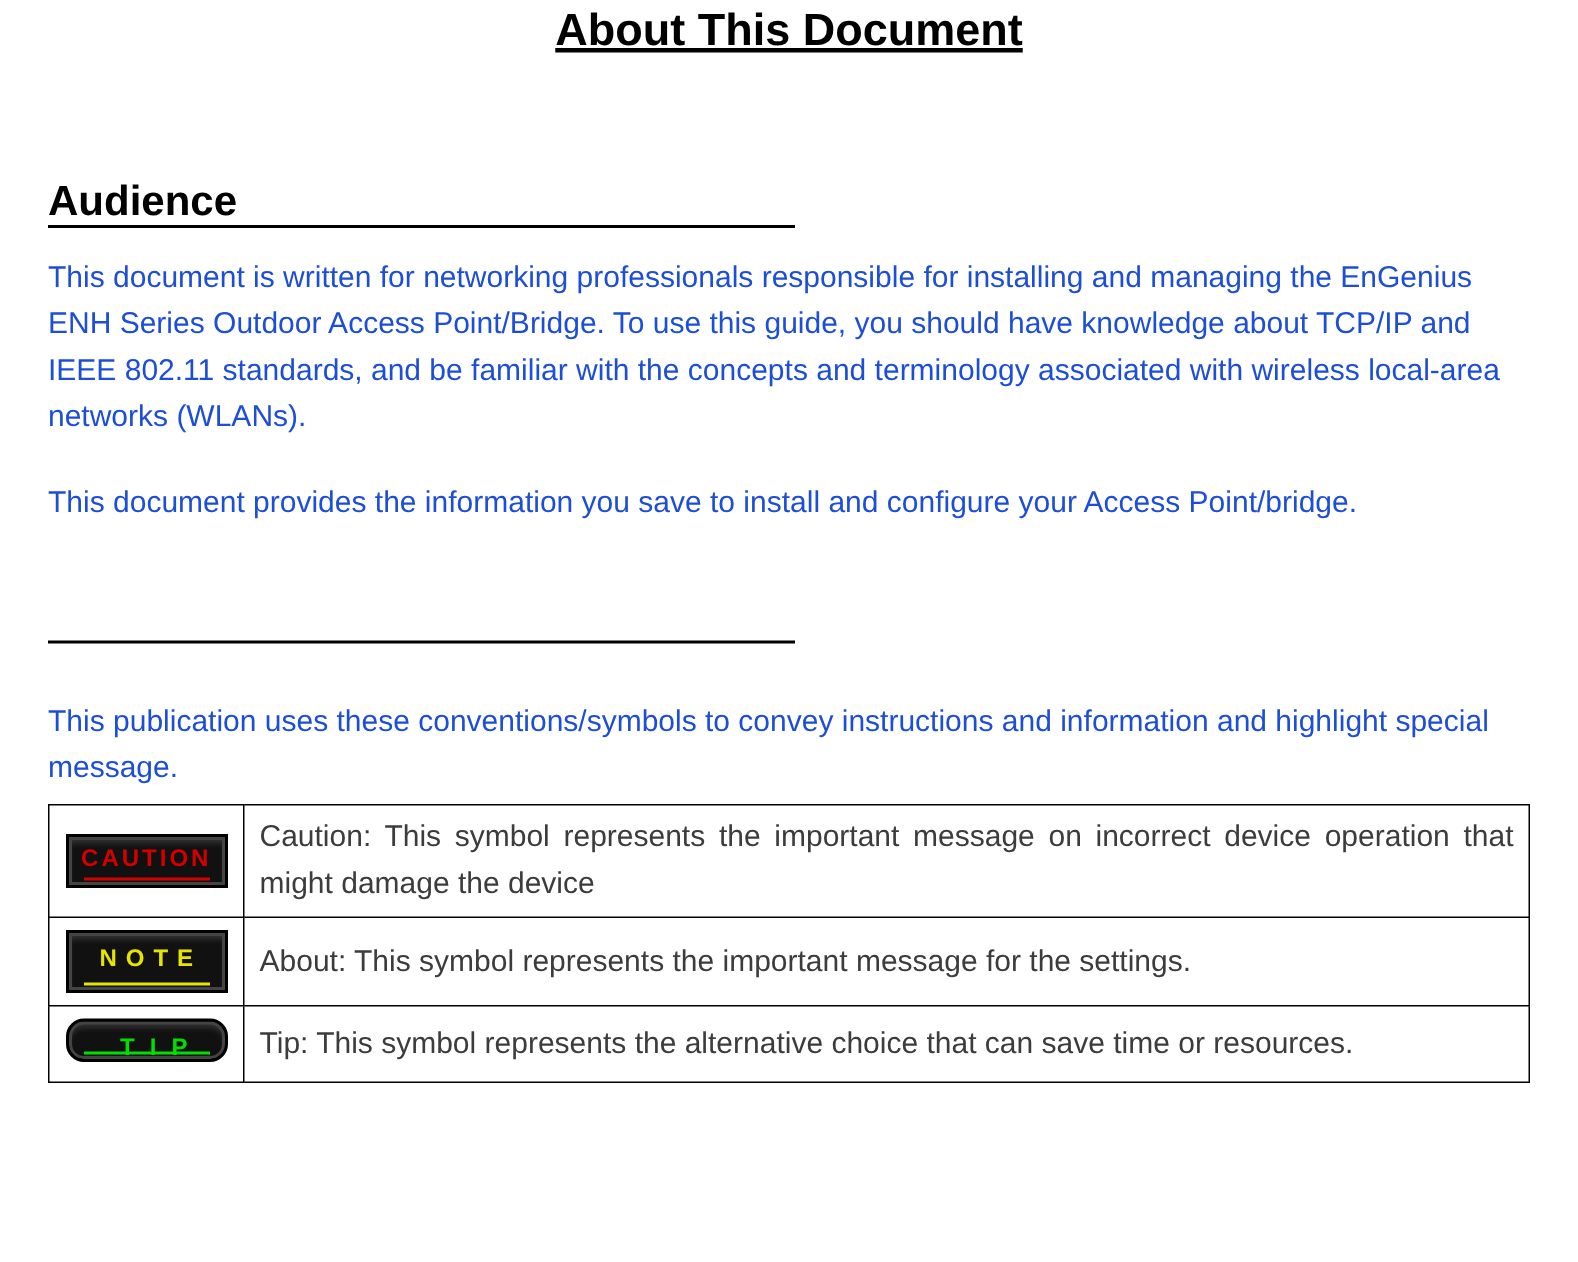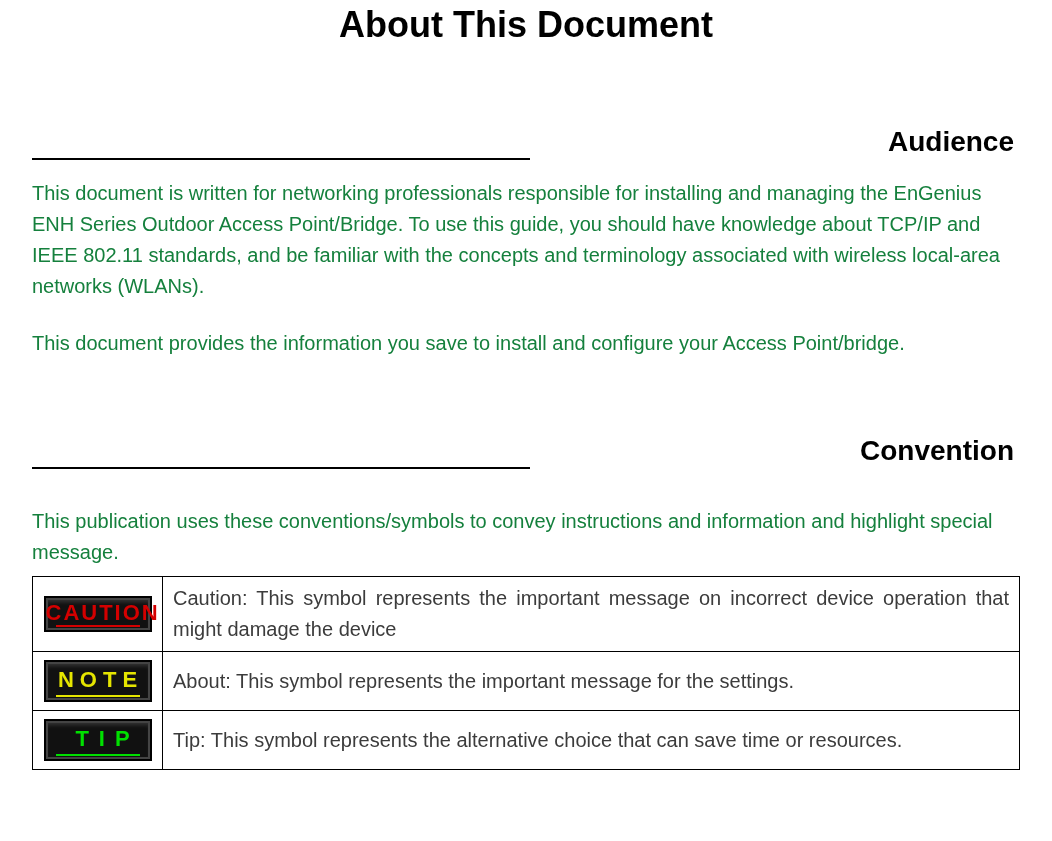--- a/index.html
+++ b/index.html
@@ -10,50 +10,50 @@
     body {
       font-family: "Segoe UI", Tahoma, Geneva, sans-serif;
       font-size: 20px;
       color: #000;
       background: #fff;
       width: 1052px;
       padding: 0 32px 40px 32px;
     }
     .main-title {
       text-align: center;
-      font-size: 36px;
+      font-size: 30px;
       font-weight: bold;
+      text-decoration: underline;
       margin-top: 4px;
       margin-bottom: 80px;
     }
     .heading-wrap {
       position: relative;
       margin-bottom: 20px;
-      text-align: right;
     }
     .heading-text {
       font-size: 28px;
       font-weight: bold;
       display: inline-block;
       padding-right: 6px;
     }
     .heading-line {
       position: absolute;
       left: 0;
       right: 490px;
       bottom: -2px;
       height: 2px;
       background: #000;
     }
     .para {
       font-size: 20px;
       line-height: 1.55;
       margin-bottom: 26px;
       text-align: left;
-      color: #15803d;
+      color: #1d4ed8;
     }
     .para-tight {
       margin-bottom: 8px;
       margin-top: 39px;
     }
     .convention-table {
       border-collapse: collapse;
       width: 100%;
       margin-top: 2px;
     }
@@ -73,21 +73,21 @@
     .convention-table td.desc-cell {
       text-align: justify;
     }
     .badge {
       display: inline-block;
       width: 108px;
       height: 36px;
       background: #111;
       position: relative;
       font-weight: bold;
-      font-size: 22px;
+      font-size: 16px;
       letter-spacing: 2px;
       line-height: 30px;
       text-align: center;
       border: 2px solid #000;
       box-shadow: inset 0 0 0 2px #444, inset 0 4px 4px rgba(255,255,255,0.15);
       font-family: Arial, sans-serif;
     }
     .badge::after {
       content: "";
       position: absolute;
@@ -109,22 +109,23 @@
       height: 42px;
       line-height: 36px;
     }
     .badge-note::after {
       background: #e5e500;
     }
     .badge-tip {
       color: #00e000;
       letter-spacing: 10px;
       padding-left: 20px;
-      height: 42px;
+      height: 29px;
       line-height: 36px;
+      border-radius: 12px;
     }
     .badge-tip::after {
       background: #00e000;
     }
     .section-gap {
       height: 50px;
     }
   </style>
 </head>
 <body>
@@ -136,21 +137,20 @@
   <div class="heading-line"></div>
 </div>
 
 <p class="para">This document is written for networking professionals responsible for installing and managing the EnGenius ENH Series Outdoor Access Point/Bridge. To use this guide, you should have knowledge about TCP/IP and IEEE 802.11 standards, and be familiar with the concepts and terminology associated with wireless local-area networks (WLANs).</p>
 
 <p class="para">This document provides the information you save to install and configure your Access Point/bridge.</p>
 
 <div class="section-gap"></div>
 
 <div class="heading-wrap">
-  <span class="heading-text">Convention</span>
   <div class="heading-line"></div>
 </div>
 
 <p class="para para-tight">This publication uses these conventions/symbols to convey instructions and information and highlight special message.</p>
 
 <table class="convention-table">
   <tbody>
       <tr>
     <td class="icon-cell">
       <span class="badge badge-caution">CAUTION</span>

